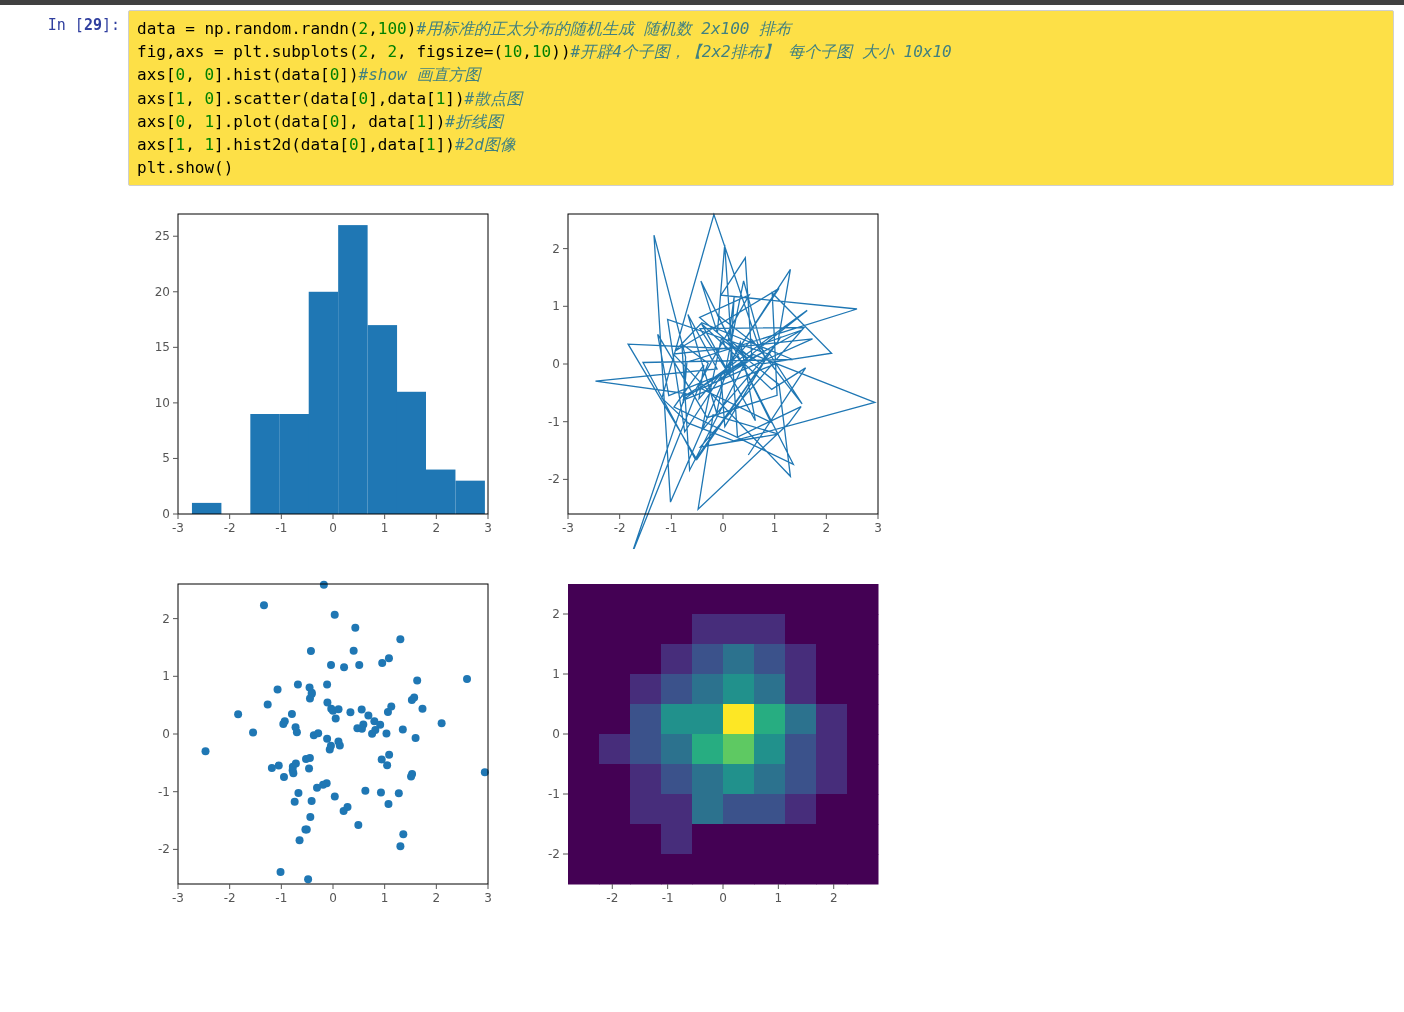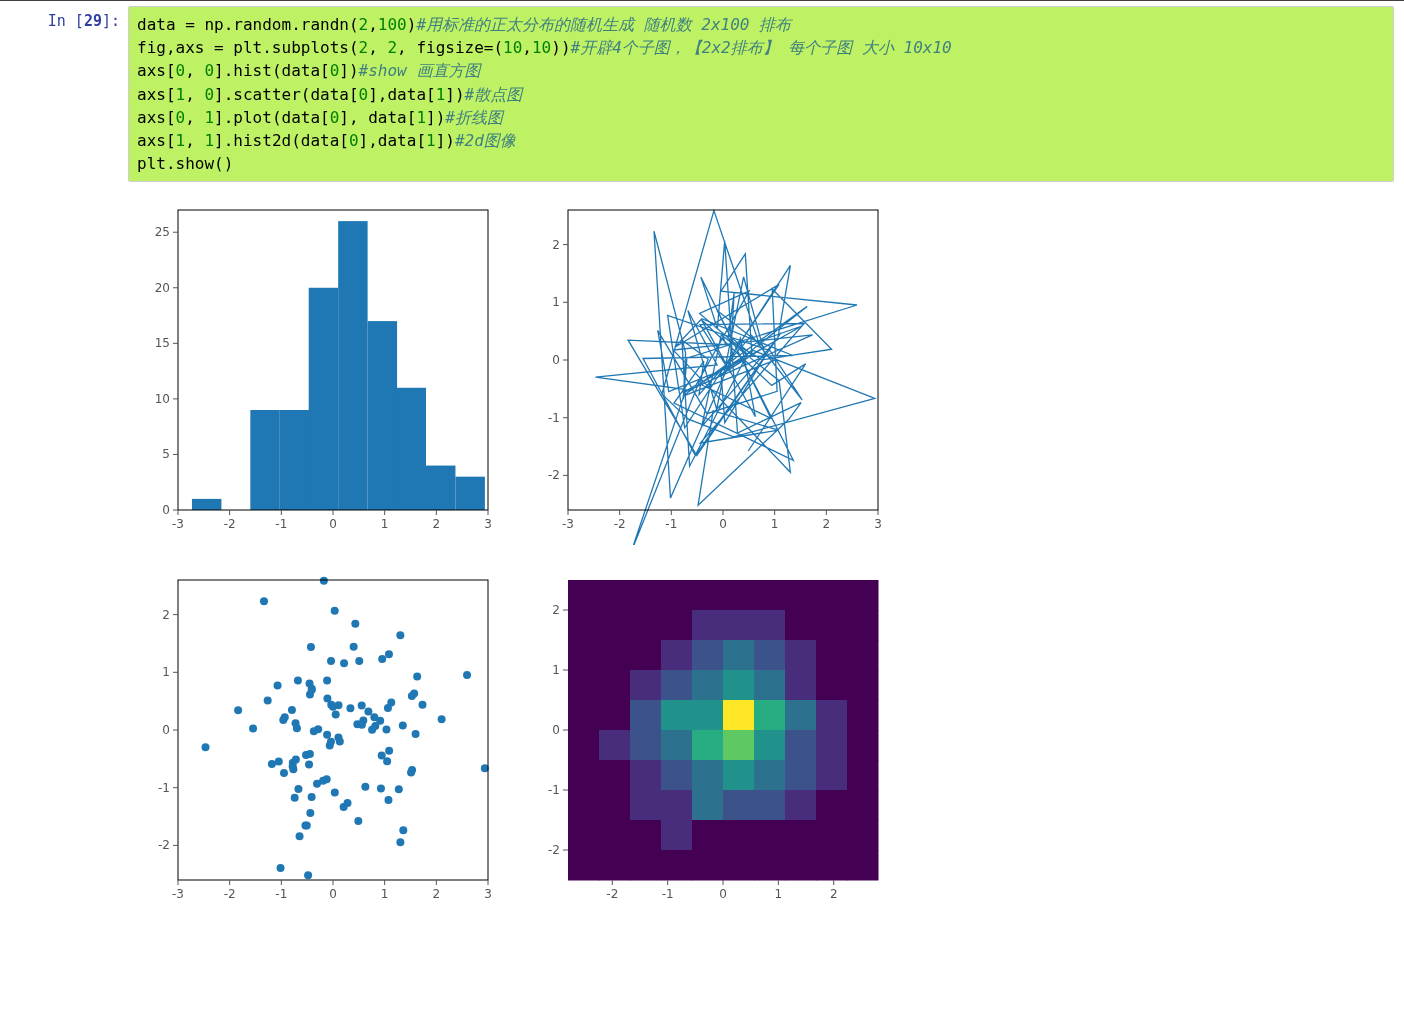--- a/index.html
+++ b/index.html
@@ -9,35 +9,35 @@
     font-family: "Helvetica Neue", Helvetica, Arial, sans-serif;
     font-size: 14px;
     color: #000;
   }
   .notebook {
     width: 1404px;
   }
   .cell {
     display: flex;
     padding: 5px 0 0 0;
-    border-top: 1px solid #404040;
+    border-top: 5px solid #404040;
   }
   .prompt {
     width: 120px;
     flex: none;
     text-align: right;
     padding: 6px 8px 0 0;
     font-family: "Menlo", "DejaVu Sans Mono", monospace;
     font-size: 15px;
     color: #303F9F;
   }
   .prompt .num { color: #303F9F; font-weight: bold; }
   .input-area {
     flex: 1;
-    background: #bef264;
+    background: #fde047;
     border: 1px solid #cfcfcf;
     border-radius: 2px;
     margin-right: 10px;
     padding: 6px 8px;
   }
   pre.code {
     margin: 0;
     font-family: "Menlo", "DejaVu Sans Mono", monospace;
     font-size: 16px;
     line-height: 1.45;

